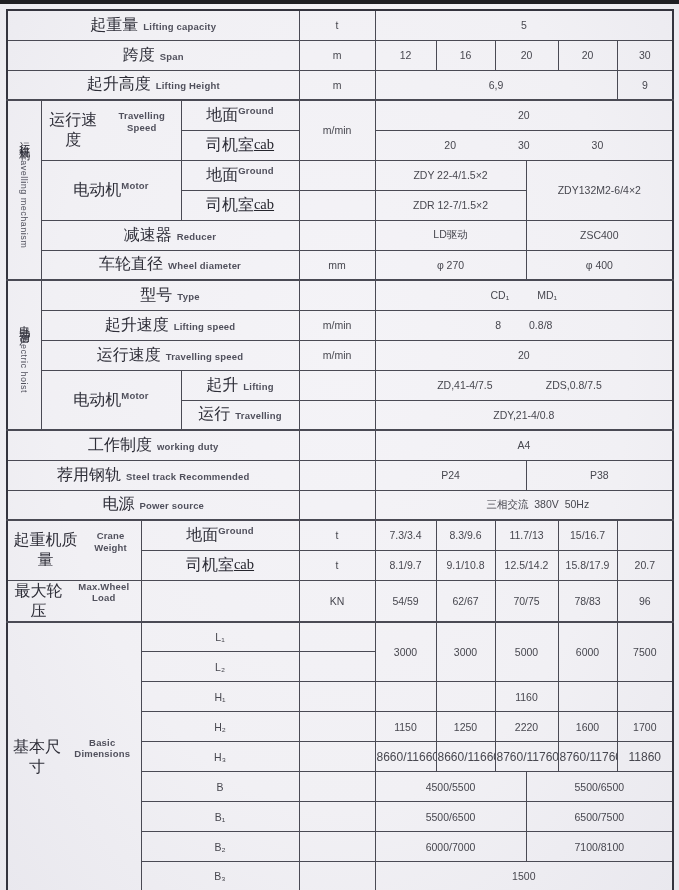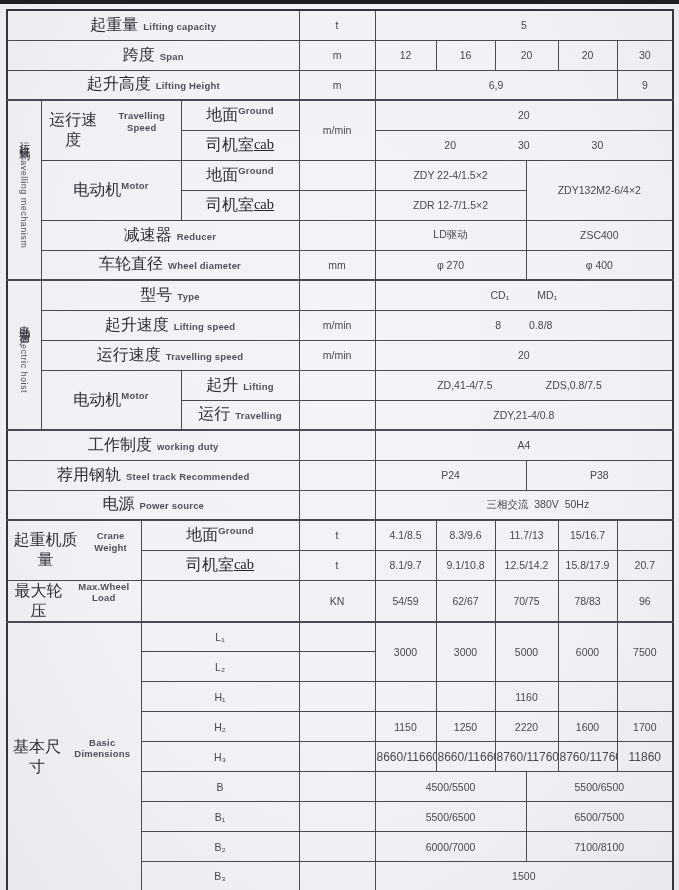--- a/index.html
+++ b/index.html
@@ -277,21 +277,21 @@
       <span class="en">Crane Weight</span>
     </div>
   </td>
   <td colspan="2">
     <div class="stack">
       <span class="cn">地面</span>
       <span class="en">Ground</span>
     </div>
   </td>
   <td>t</td>
-  <td>4.1/8.5</td>
+  <td>7.3/3.4</td>
   <td>8.3/9.6</td>
   <td colspan="2">11.7/13</td>
   <td>15/16.7</td>
   <td></td>
 </tr>
 
 <tr>
   <td colspan="2">
     <div class="stack">
       <span class="cn">司机室</span>

